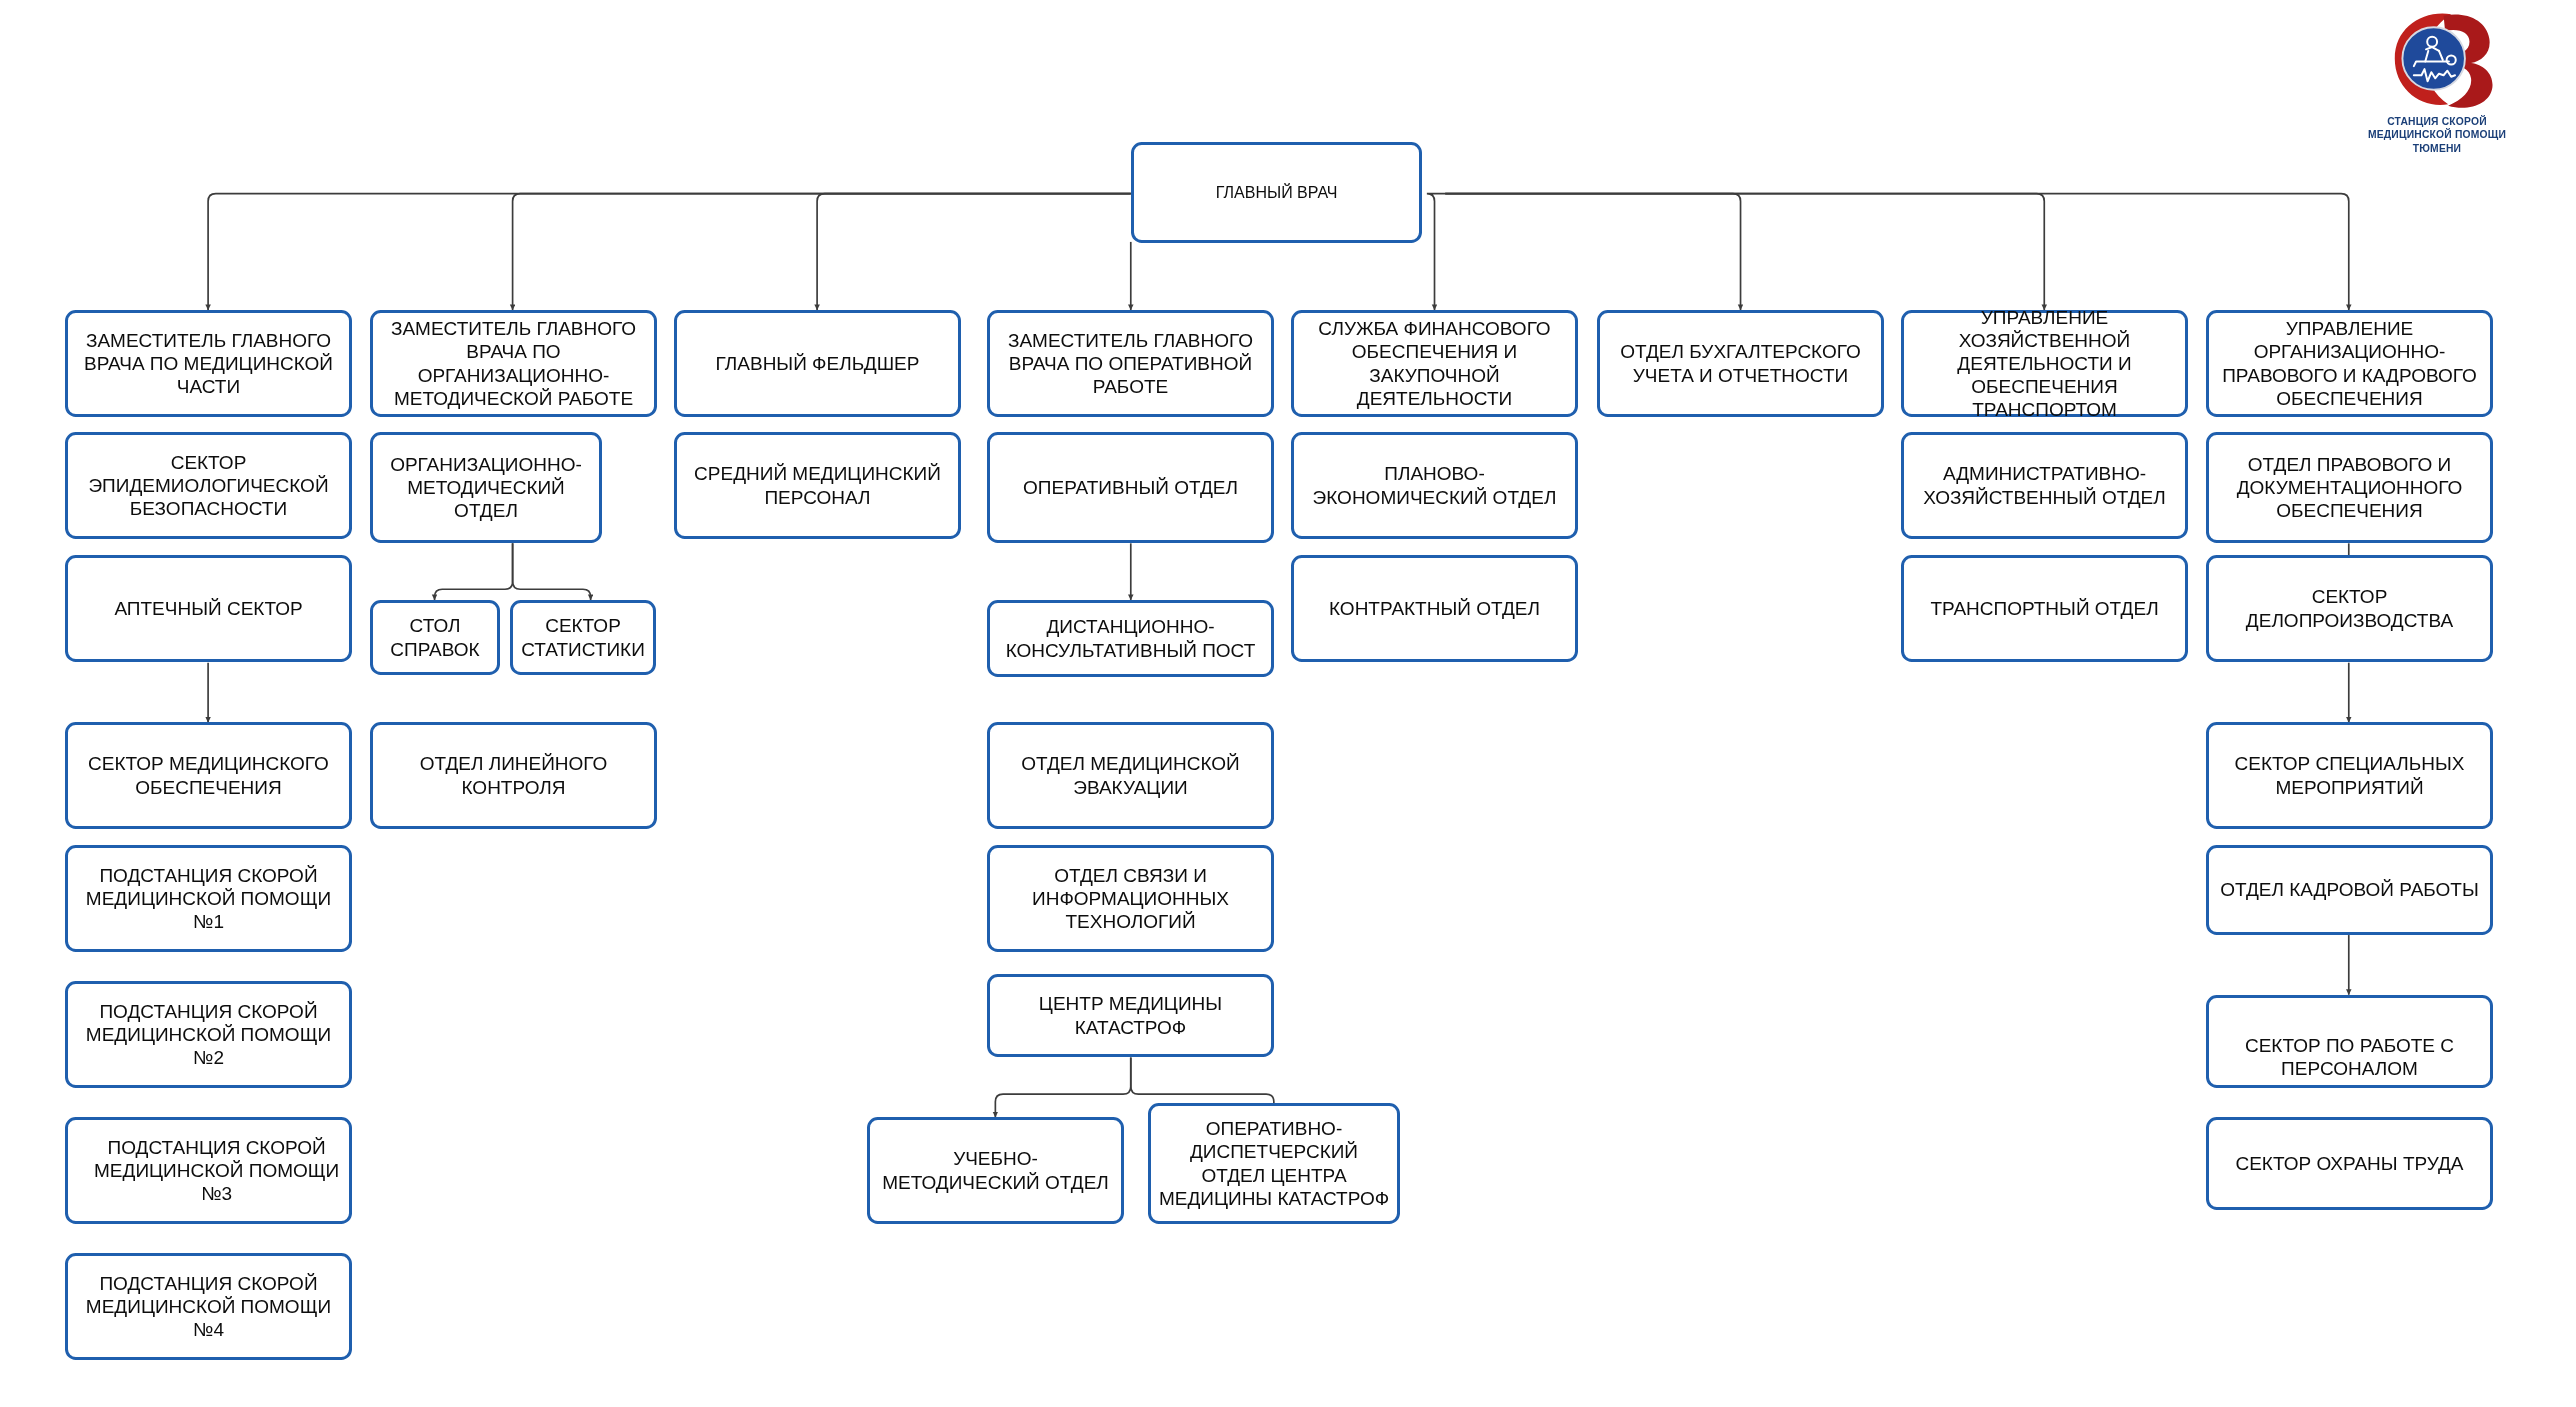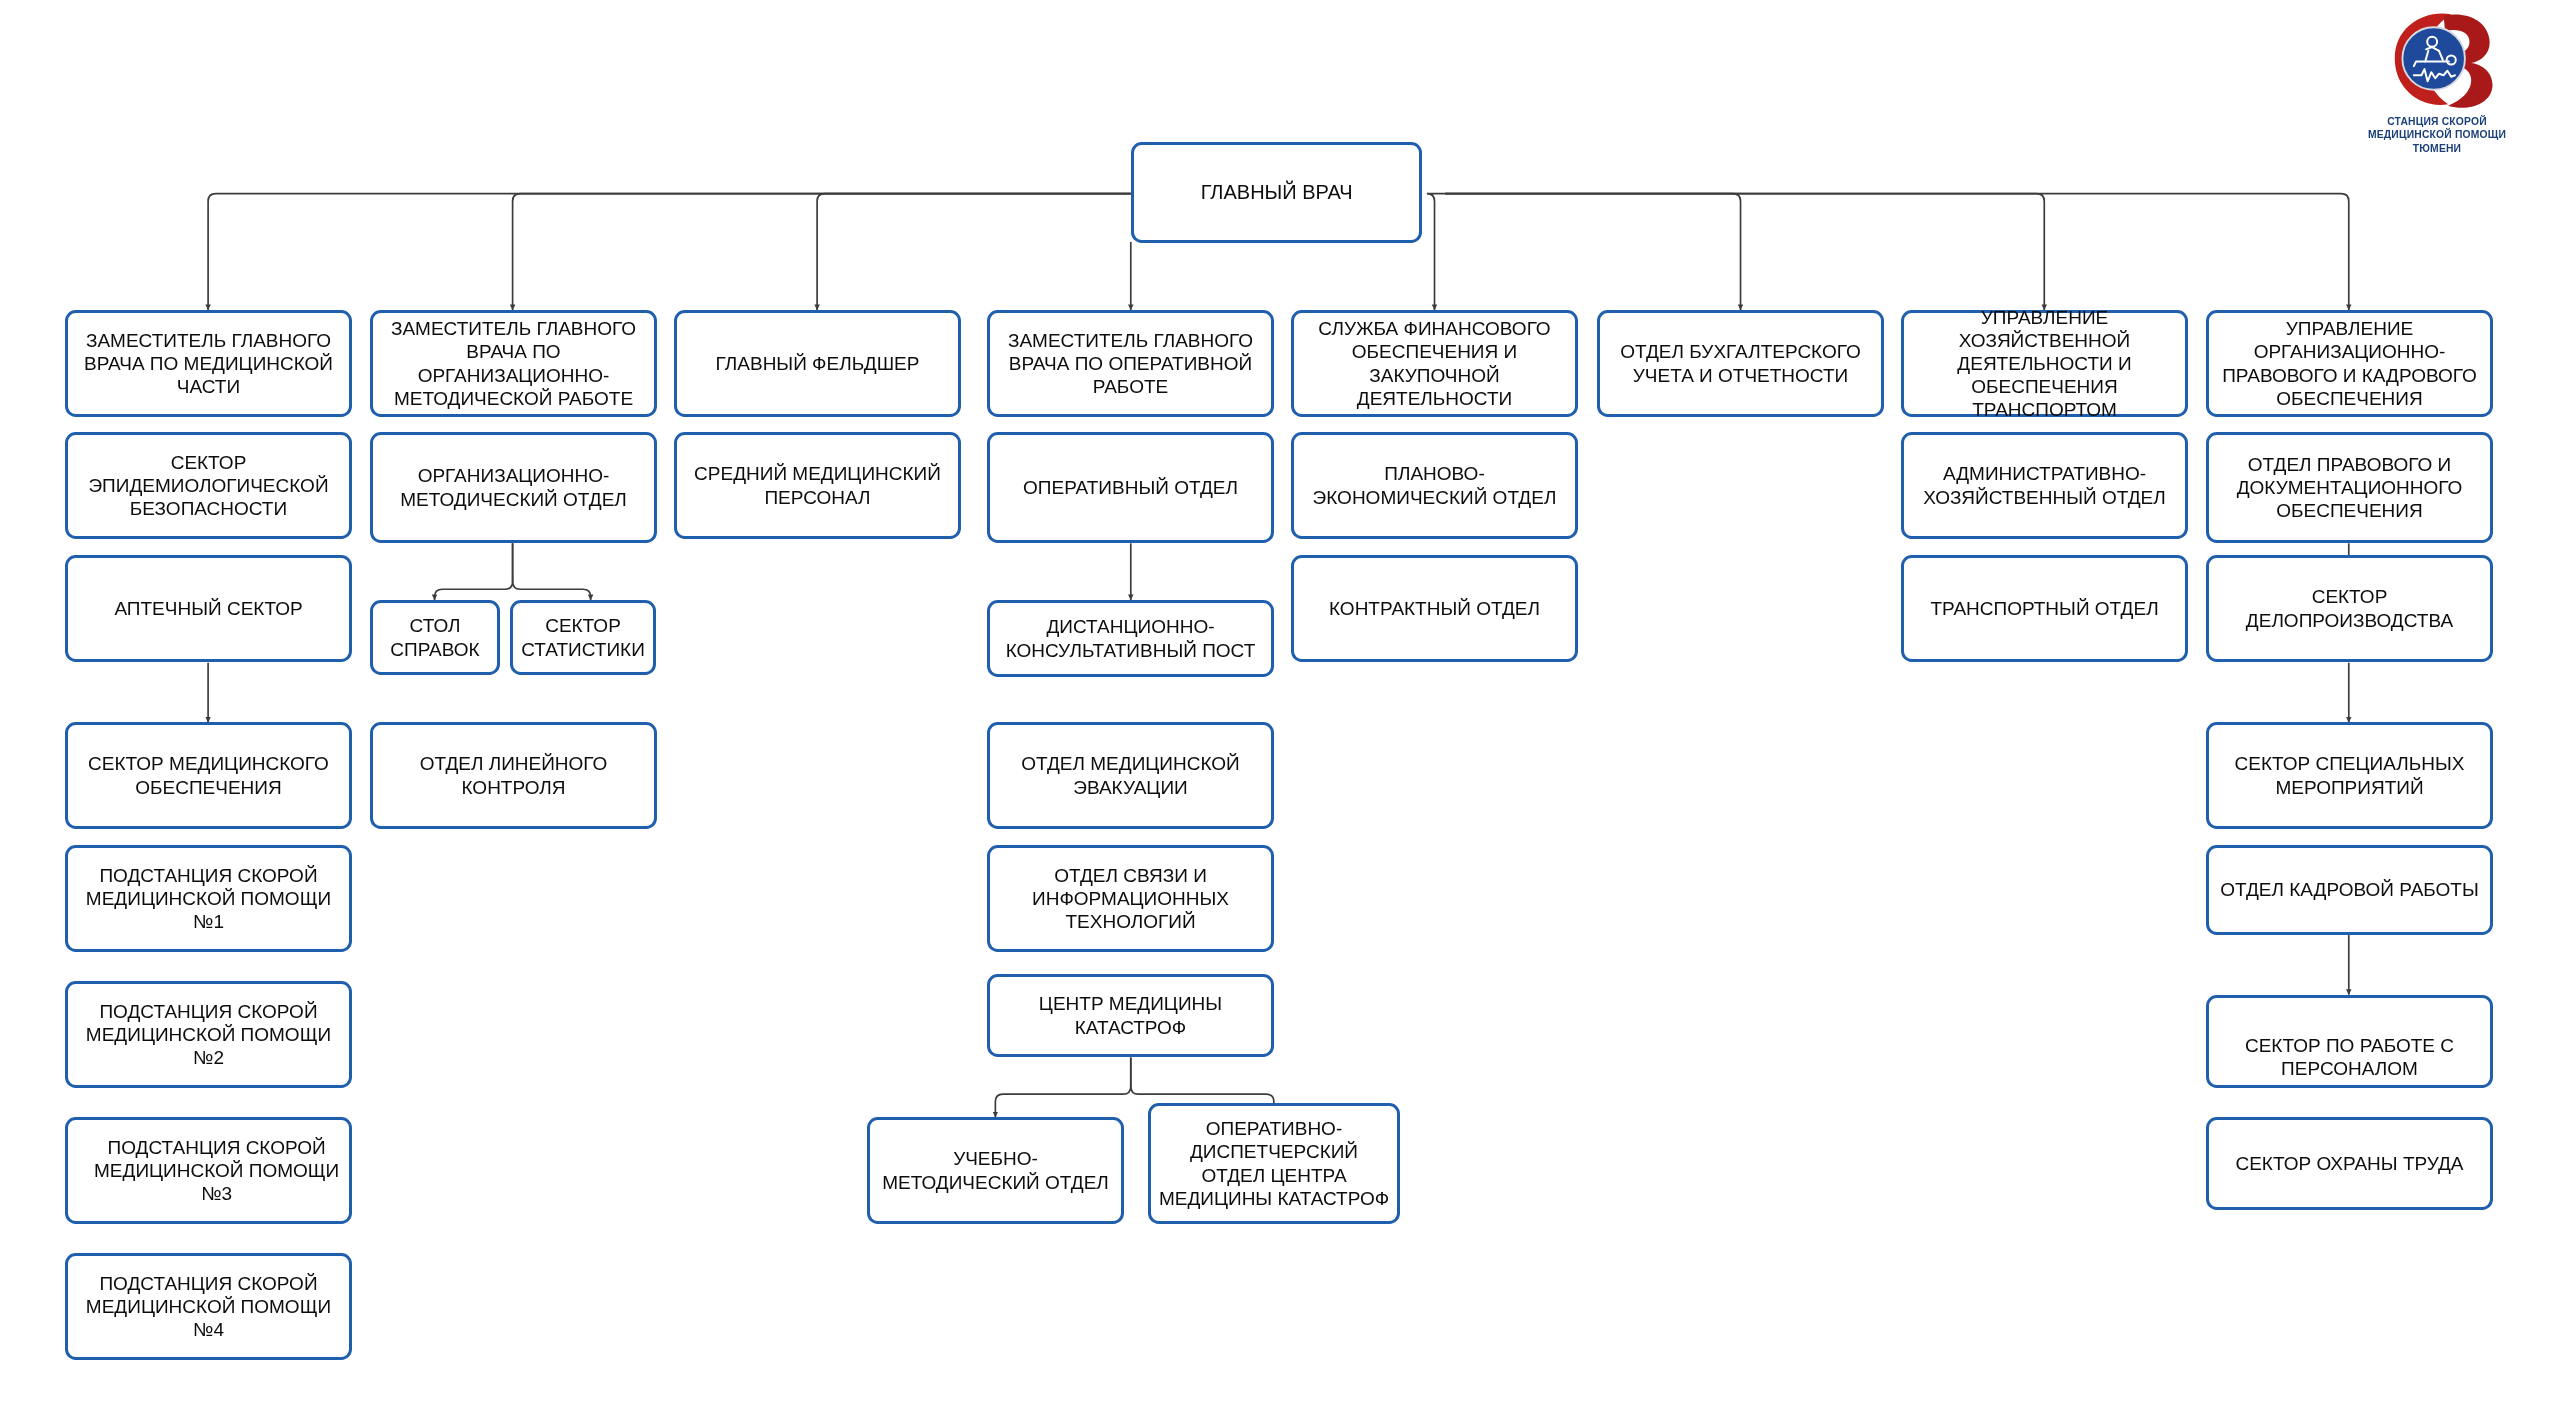--- a/index.html
+++ b/index.html
@@ -11,21 +11,21 @@
   svg.wires{position:absolute;left:0;top:0;width:2576px;height:1408px;
             pointer-events:none;overflow:visible;}
 
   .node{position:absolute;box-sizing:border-box;
         border:3.1px solid #1f5fae;border-radius:10.7px;background:#ffffff;
         display:flex;align-items:center;justify-content:center;text-align:center;
         color:#0d0d0d;line-height:1.22;padding:4.6px 7.7px;}
 
   .node .lbl{display:block;width:100%;}
 
-  .f28{font-size:20px;padding-left:8px;}
+  .f28{font-size:16px;padding-left:8px;}
   .f26{font-size:19px;}
 
   
   #logo{position:absolute;left:2311px;top:7.7px;width:252px;height:161px;}
   #logo .mark{position:absolute;left:67px;top:3.1px;width:122px;height:98px;}
   #logo .cap{position:absolute;left:0;top:107px;width:252px;text-align:center;
              color:#1b3f78;font-size:10.3px;font-weight:bold;line-height:1.32;
              letter-spacing:0.2px;}
 </style>
 </head>
@@ -96,21 +96,21 @@
   <div class="node f26" style="left:65px;top:1117px;width:287px;height:107px;padding-left:24px;">
     <span class="lbl">ПОДСТАНЦИЯ СКОРОЙ МЕДИЦИНСКОЙ ПОМОЩИ №3</span>
   </div>
   <div class="node f26" style="left:65px;top:1253px;width:287px;height:107px;">
     <span class="lbl">ПОДСТАНЦИЯ СКОРОЙ МЕДИЦИНСКОЙ ПОМОЩИ №4</span>
   </div>
 
   <div class="node f26" style="left:370px;top:310px;width:287px;height:107px;">
     <span class="lbl">ЗАМЕСТИТЕЛЬ ГЛАВНОГО ВРАЧА ПО ОРГАНИЗАЦИОННО-МЕТОДИЧЕСКОЙ РАБОТЕ</span>
   </div>
-  <div class="node f26" style="left:370px;top:432px;width:287px;height:111px;">
+  <div class="node f26" style="left:370px;top:432px;width:232px;height:111px;">
     <span class="lbl">ОРГАНИЗАЦИОННО-МЕТОДИЧЕСКИЙ ОТДЕЛ</span>
   </div>
   <div class="node f26" style="left:370px;top:600px;width:130px;height:75px;">
     <span class="lbl">СТОЛ СПРАВОК</span>
   </div>
   <div class="node f26" style="left:510px;top:600px;width:146px;height:75px;">
     <span class="lbl">СЕКТОР СТАТИСТИКИ</span>
   </div>
   <div class="node f26" style="left:370px;top:722px;width:287px;height:107px;">
     <span class="lbl">ОТДЕЛ ЛИНЕЙНОГО КОНТРОЛЯ</span>

